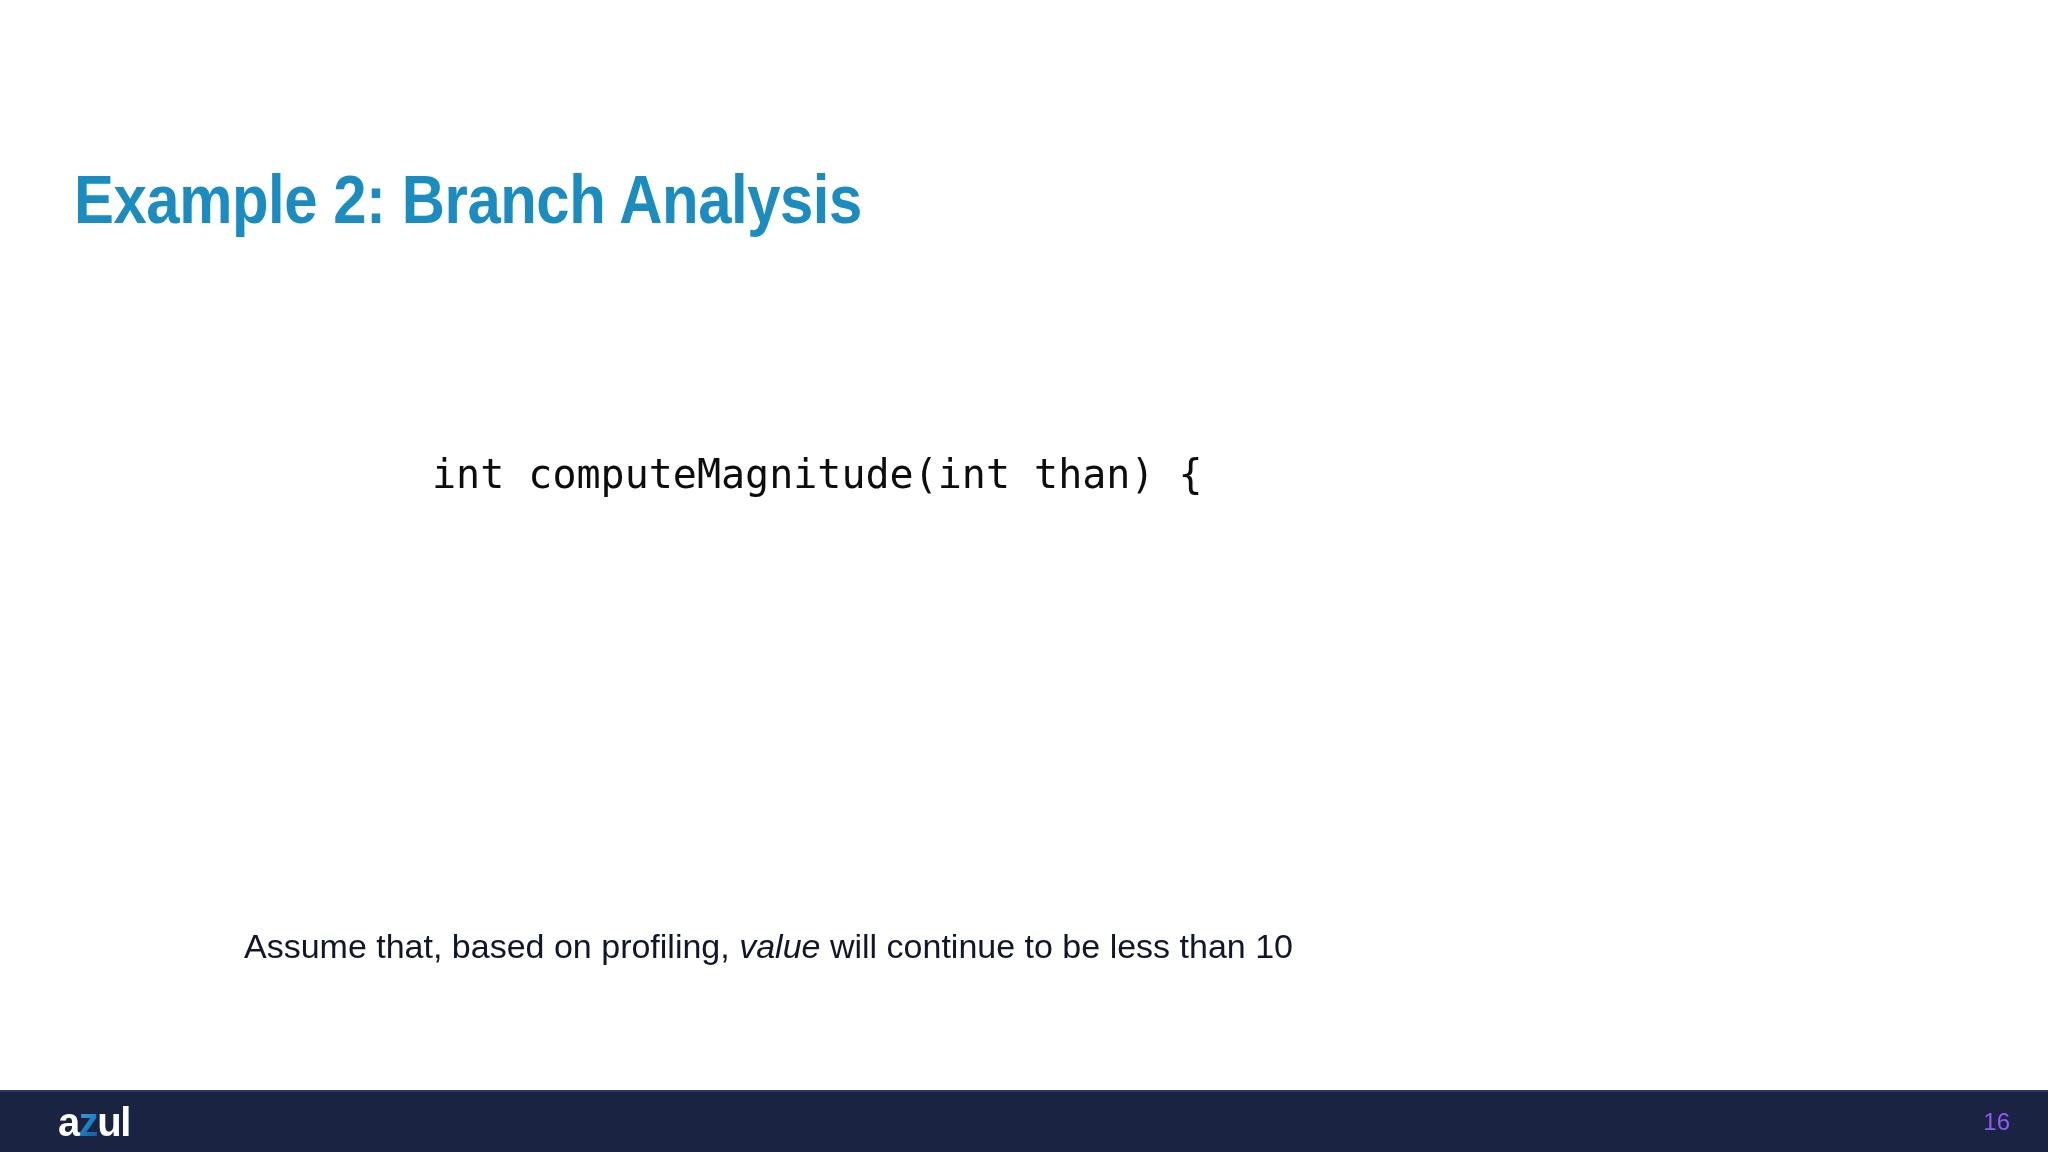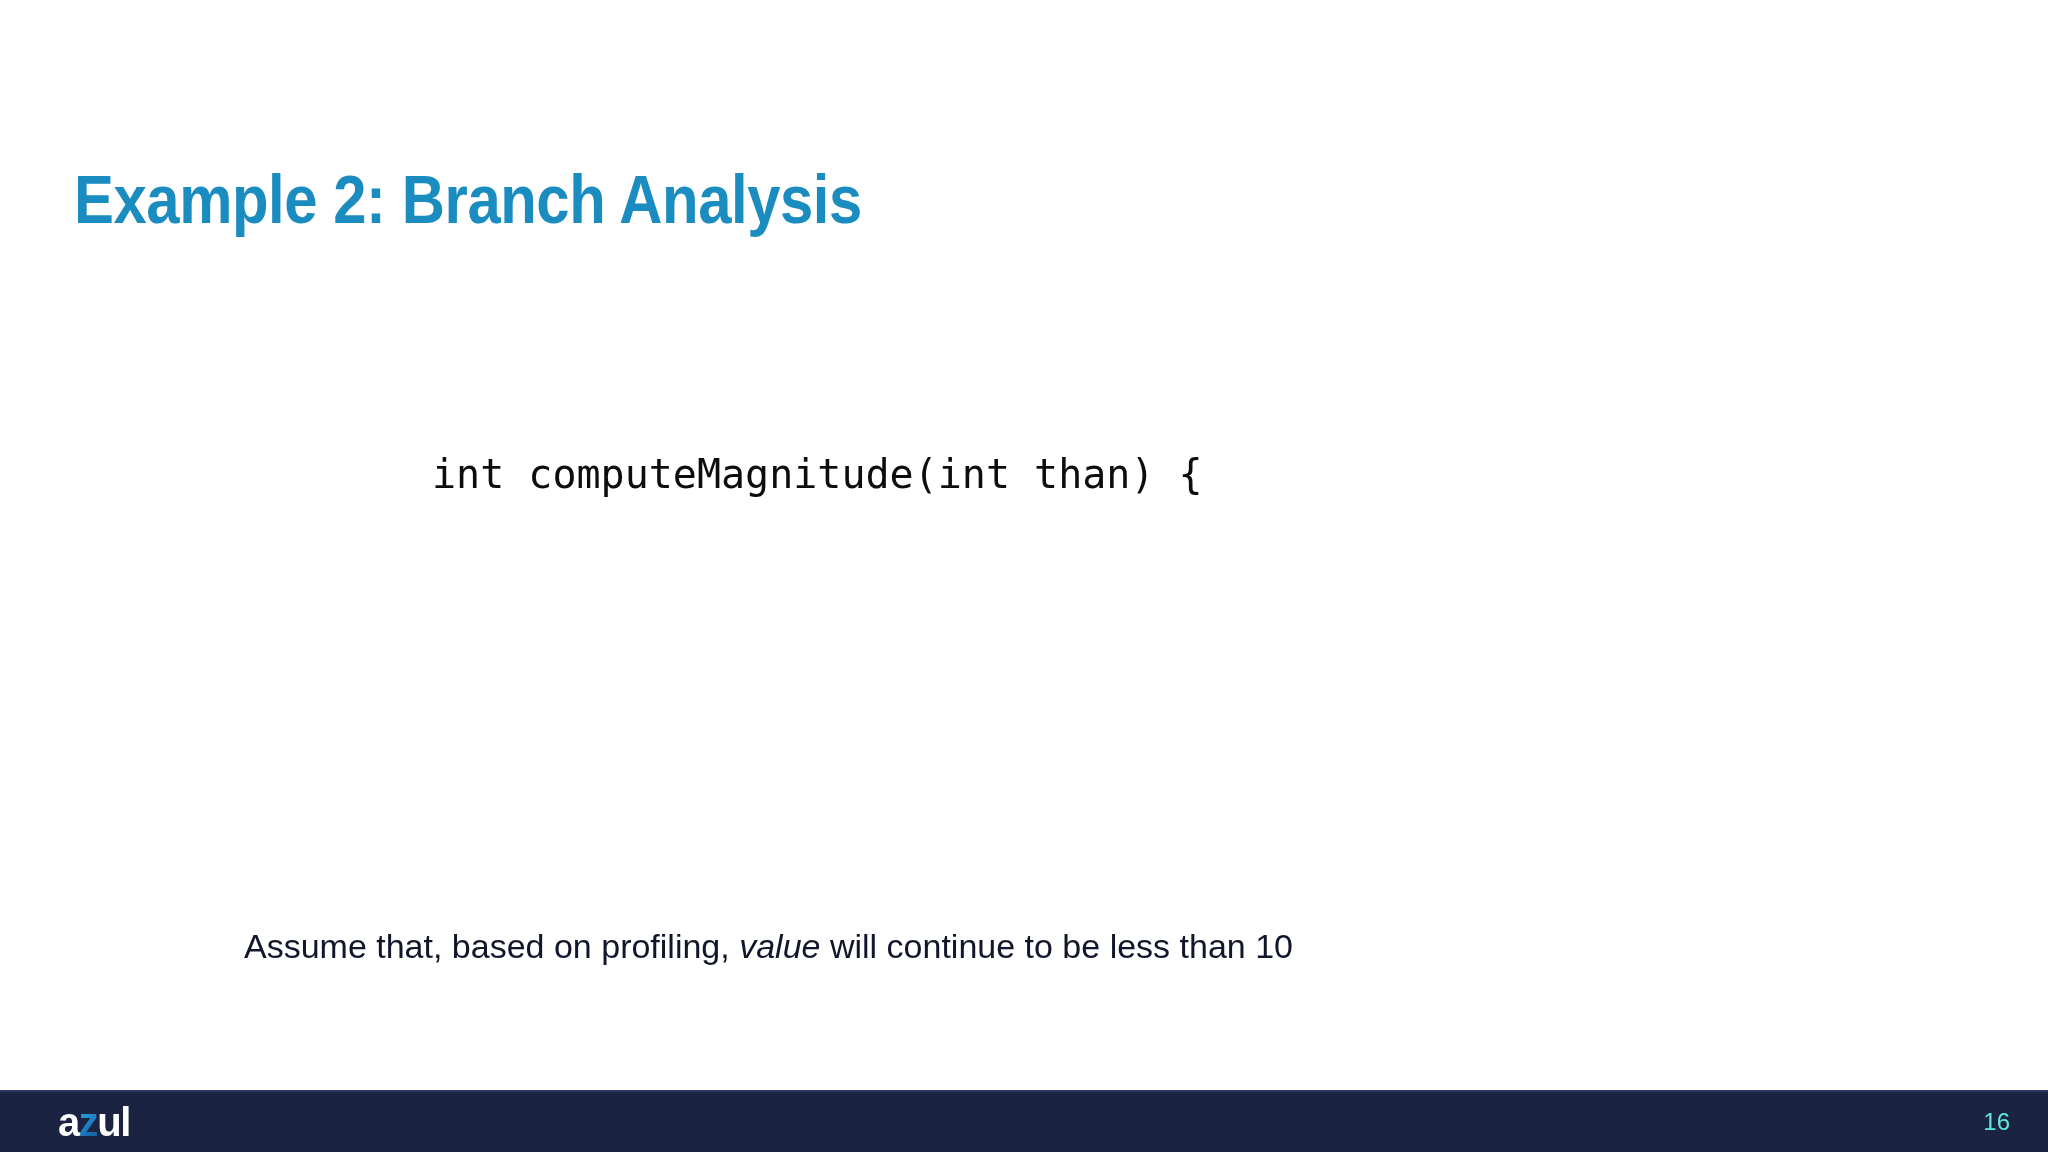--- a/index.html
+++ b/index.html
@@ -109,21 +109,21 @@
     background-clip: text;
     color: transparent;
   }
   .page-number {
     position: absolute;
     right: 38px;
     top: 50%;
     transform: translateY(-50%);
     font-family: "Liberation Sans", sans-serif;
     font-size: 24px;
-    color: #5eead4;
+    color: #8b5cf6;
     line-height: 1;
   }
 </style>
 </head>
 <body>
 
 <div class="slide">
 
   <h1 class="slide-title">Example 2: Branch Analysis</h1>
 

